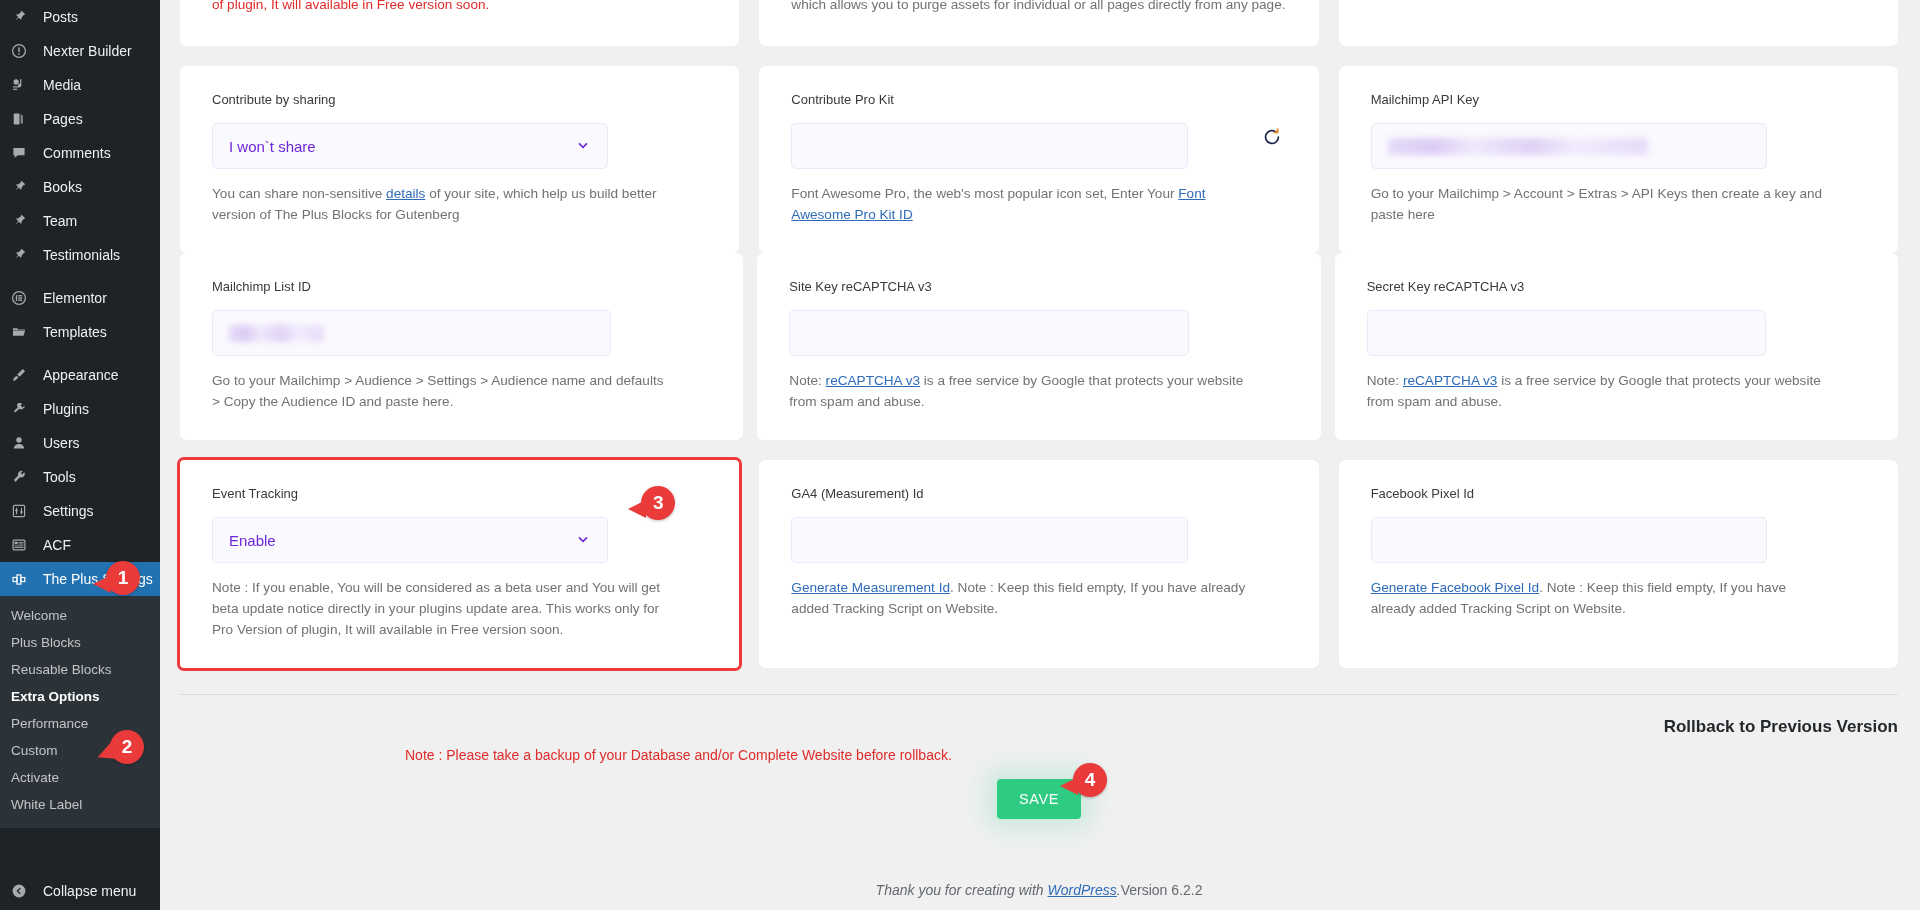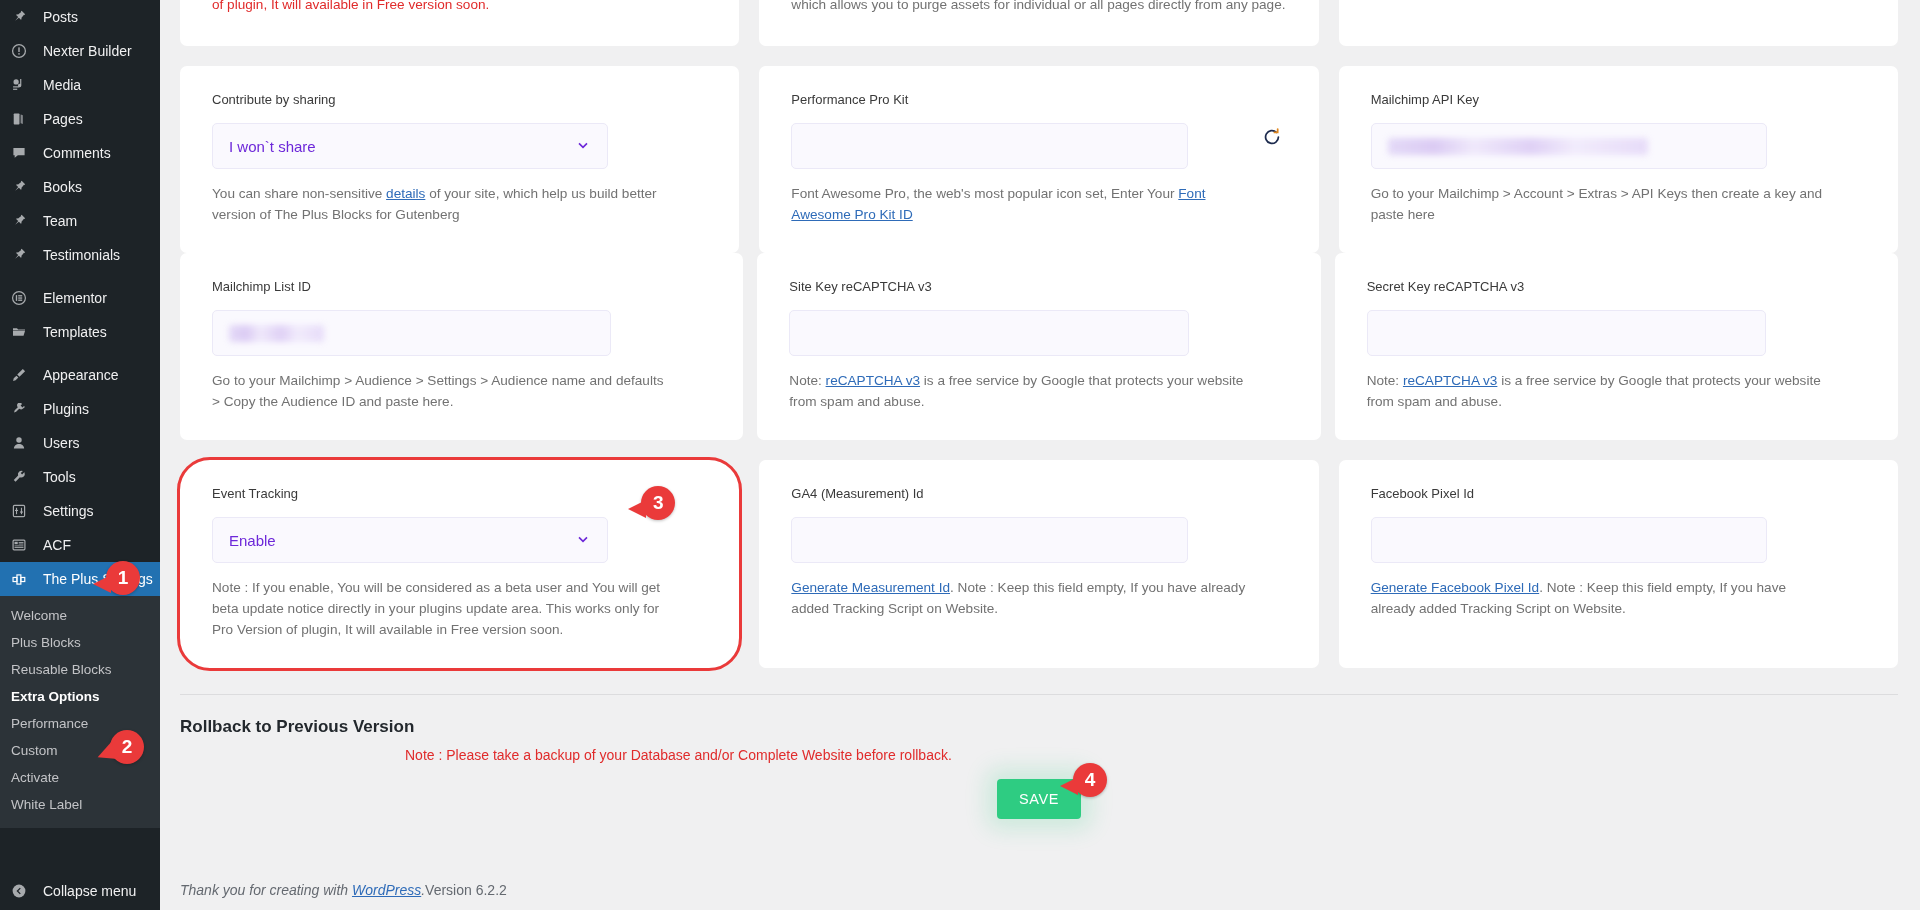--- a/index.html
+++ b/index.html
@@ -156,21 +156,22 @@
   }
 
   
   .hl-wrap { position: relative; }
   .hl-wrap .card { outline: 3px solid #ea3a3a; outline-offset: 0px; border-radius: 4px; }
 
   
   .divider { height: 1px; background: #dcdcde; margin: 26px 0 0 0; }
   .rollback-title {
     font-size: 17px; font-weight: bold; color: #23282d;
-    margin: 22px 0 0 0;
+    margin: 22px 0 0 14px;
+    text-align: right;
   }
   .rollback-row {
     display: flex; align-items: center;
     margin-top: 26px;
   }
   .rollback-label { font-size: 14.6px; font-weight: bold; color: #1d2327; width: 225px; }
   select.ver {
     font-family: "Liberation Sans", sans-serif;
     font-size: 14px;
     height: 32px;
@@ -210,21 +211,21 @@
     width: 84px; height: 40px;
     font-size: 14.5px;
     letter-spacing: .6px;
     font-family: "Liberation Sans", sans-serif;
     cursor: pointer;
     box-shadow: 0 0 22px 10px rgba(46,204,130,.18);
   }
   .footer {
     position: absolute;
     left: 20px; right: 22px; bottom: 12px;
-    display: flex; justify-content: flex-start; align-items: center;
+    display: flex; justify-content: center; align-items: center;
     font-size: 14px; color: #646970;
   }
   .footer .left { font-style: italic; }
   .footer .left a { color: #2e6bb8; }
   .footer .right { color: #646970; }
 </style>
 </head>
 <body>
 
 <div id="sidebar">
@@ -451,21 +452,21 @@
               <path d="M5 8l5 5 5-5"></path>
             </svg>
         </span>
       </div>
       <div class="help">
         <span>You can share non-sensitive </span><a href="#">details</a><span> of your site, which help us build better version of The Plus Blocks for Gutenberg</span>
       </div>
     </div>
 
     <div class="card">
-      <div class="card-title">Performance Pro Kit</div>
+      <div class="card-title">Contribute Pro Kit</div>
       <div class="field">
         <span></span>
       </div>
       <div class="refresh-btn">
         <svg width="22" height="22" viewBox="0 0 24 24" fill="none" stroke="#1d2b4e" stroke-width="1.9" stroke-linecap="round">
           <path d="M19 12a7 7 0 1 1-2.2-5.1"></path>
           <path d="M18.2 3.4v3.6h-3.6" stroke="#e0871f"></path>
         </svg>
       </div>
       <div class="help">
@@ -509,21 +510,21 @@
       </div>
       <div class="help">
         <span>Note: </span><a href="#">reCAPTCHA v3</a><span> is a free service by Google that protects your website from spam and abuse.</span>
       </div>
     </div>
   </div>
 
   <div class="grid" style="margin-top:20px;">
 
     <div class="hl-wrap">
-      <div class="card" style="height:100%;border-radius:30px;">
+      <div class="card" style="height:100%;">
         <div class="card-title">Event Tracking</div>
         <div class="field select">
           <span>Enable</span>
           <span class="chev">
             <svg width="16" height="16" viewBox="0 0 20 20" fill="none" stroke="currentColor" stroke-width="2">
                 <path d="M5 8l5 5 5-5"></path>
               </svg>
           </span>
         </div>
         <div class="help">Note : If you enable, You will be considered as a beta user and You will get beta update notice directly in your plugins update area. This works only for Pro Version of plugin, It will available in Free version soon.</div>

